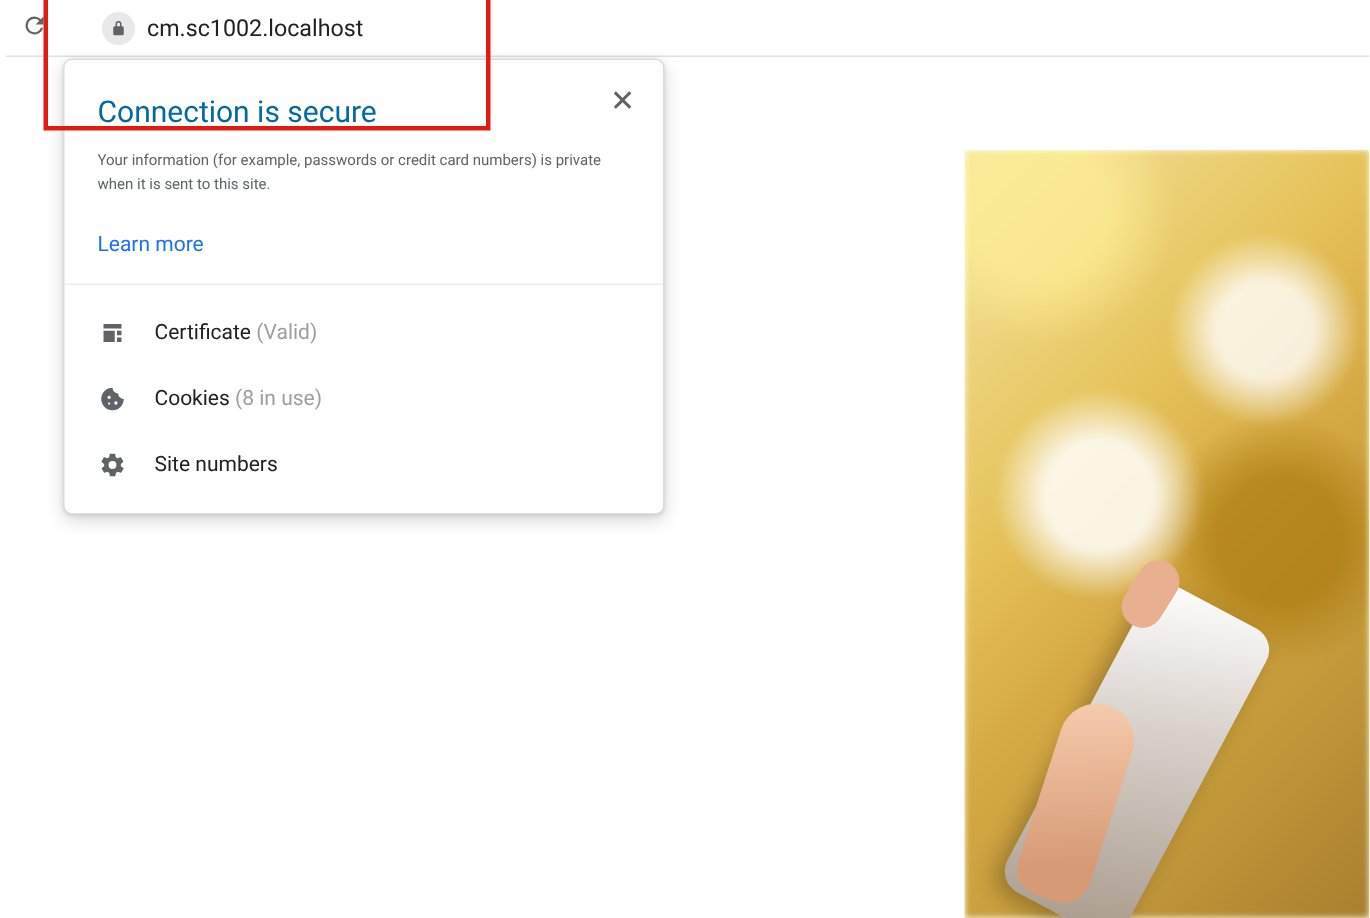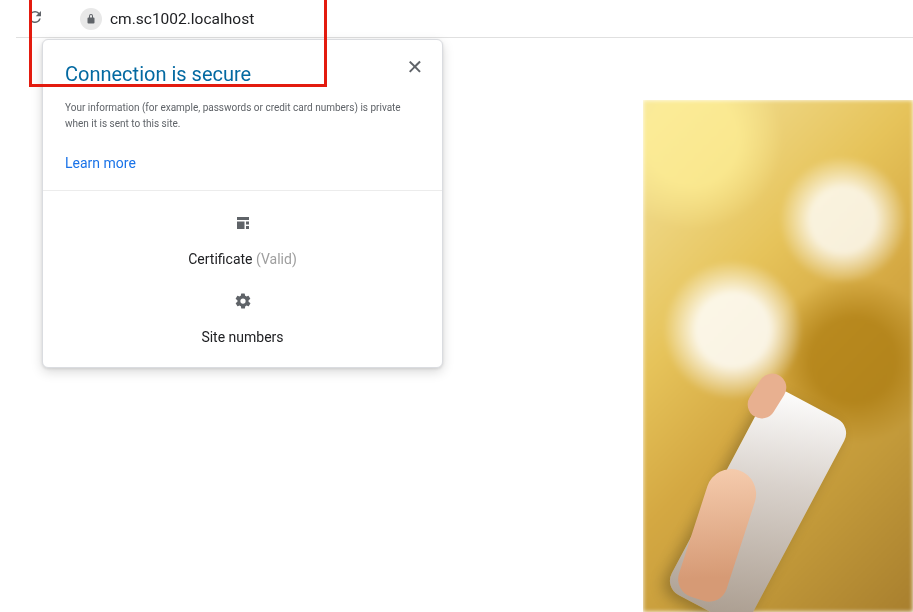--- a/index.html
+++ b/index.html
@@ -8,21 +8,21 @@
       background: #fff;
       width: 913px;
       height: 612px;
       position: relative;
       overflow: hidden;
     }
 
     
     .addr-bar {
       position: absolute;
-      top: 0; left: 16px; right: 0;
+      top: 0; left: 4px; right: 0;
       height: 38px;
       background: #fff;
       border-bottom: 1px solid #e0e0e0;
       display: flex;
       align-items: center;
       padding-left: 4px;
     }
     .reload-btn {
       width: 30px; height: 30px;
       display: flex; align-items: center; justify-content: center;
@@ -112,21 +112,20 @@
       padding: 10px 0;
     }
     .popover-item {
       display: flex;
       align-items: center;
       padding: 12px 22px;
       gap: 18px;
       cursor: pointer;
       font-size: 14px;
       color: #202124;
-      flex-direction: column;
     }
     .item-icon {
       width: 20px; height: 20px;
       display: flex; align-items: center; justify-content: center;
     }
     .item-icon svg { width: 18px; height: 18px; fill: #5f6368; }
     .item-label { display: inline; }
     .muted { color: #9e9e9e; }
 
     
@@ -247,20 +246,30 @@
       <span class="item-icon">
         <svg viewBox="0 0 24 24">
             <path d="M4 4h16v4H4V4zm0 6h10v10H4V10zm12 0h4v4h-4v-4zm0 6h4v4h-4v-4z"></path>
           </svg>
       </span>
       <span>
         <span class="item-label">Certificate </span><span class="muted">(Valid)</span>
       </span>
     </div>
 
+    <div class="popover-item">
+      <span class="item-icon">
+        <svg viewBox="0 0 24 24">
+            <path d="M12 2a10 10 0 1 0 10 10 5 5 0 0 1-5-5 5 5 0 0 1-5-5zm-3 7a1.5 1.5 0 1 1 0 3 1.5 1.5 0 0 1 0-3zm6 5a1.5 1.5 0 1 1 0 3 1.5 1.5 0 0 1 0-3zM9 15a1 1 0 1 1 0 2 1 1 0 0 1 0-2z"></path>
+          </svg>
+      </span>
+      <span>
+        <span class="item-label">Cookies </span><span class="muted">(8 in use)</span>
+      </span>
+    </div>
 
     <div class="popover-item">
       <span class="item-icon">
         <svg viewBox="0 0 24 24">
             <path d="M19.4 13a7.8 7.8 0 0 0 .1-1 7.8 7.8 0 0 0-.1-1l2.1-1.6a.5.5 0 0 0 .1-.7l-2-3.4a.5.5 0 0 0-.6-.2l-2.5 1a7.6 7.6 0 0 0-1.7-1l-.4-2.6A.5.5 0 0 0 14 2h-4a.5.5 0 0 0-.5.4l-.4 2.6a7.6 7.6 0 0 0-1.7 1l-2.5-1a.5.5 0 0 0-.6.2l-2 3.4a.5.5 0 0 0 .1.7L4.6 11a7.8 7.8 0 0 0 0 2l-2.1 1.6a.5.5 0 0 0-.1.7l2 3.4a.5.5 0 0 0 .6.2l2.5-1a7.6 7.6 0 0 0 1.7 1l.4 2.6a.5.5 0 0 0 .5.4h4a.5.5 0 0 0 .5-.4l.4-2.6a7.6 7.6 0 0 0 1.7-1l2.5 1a.5.5 0 0 0 .6-.2l2-3.4a.5.5 0 0 0-.1-.7L19.4 13zM12 15.5A3.5 3.5 0 1 1 15.5 12 3.5 3.5 0 0 1 12 15.5z"></path>
           </svg>
       </span>
       <span class="item-label">Site numbers</span>
     </div>
   </div>

